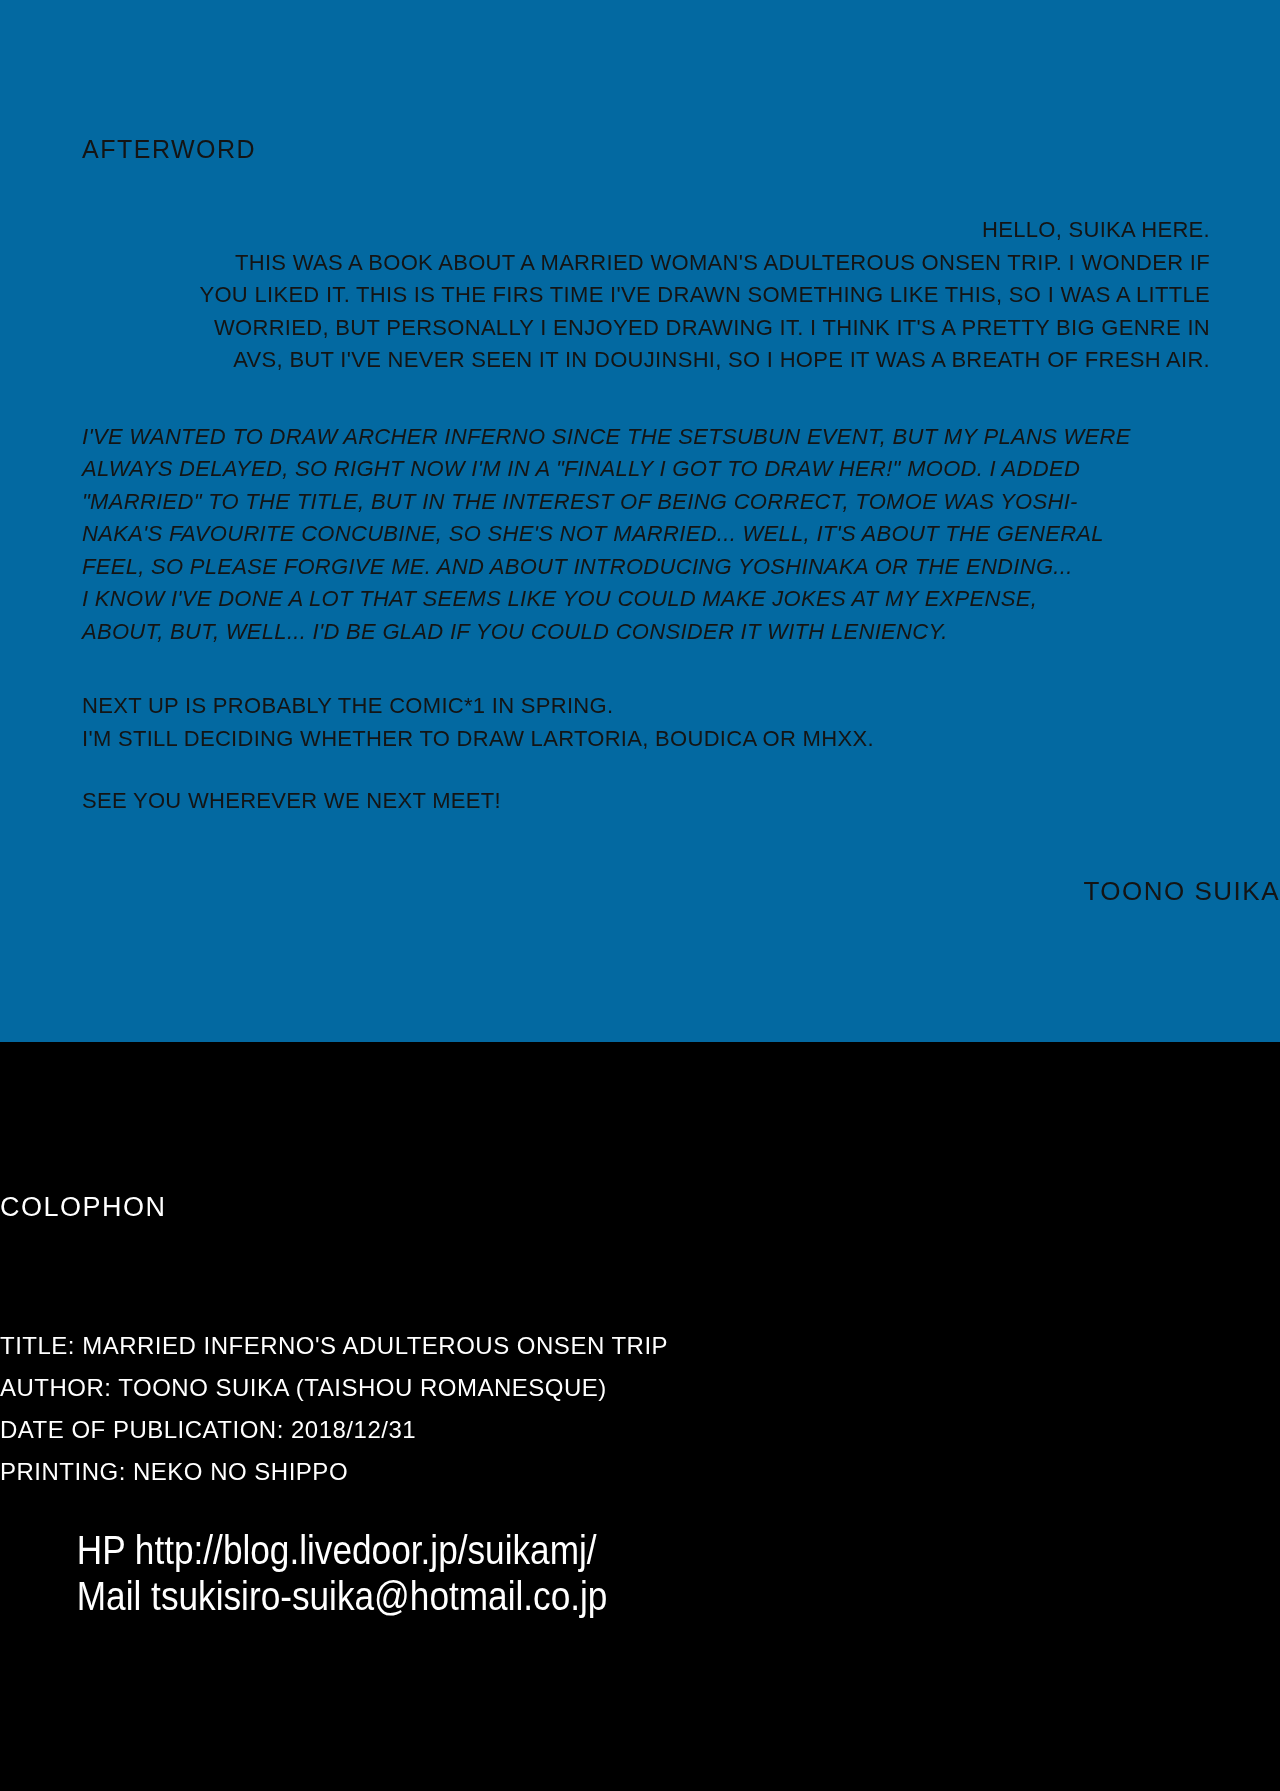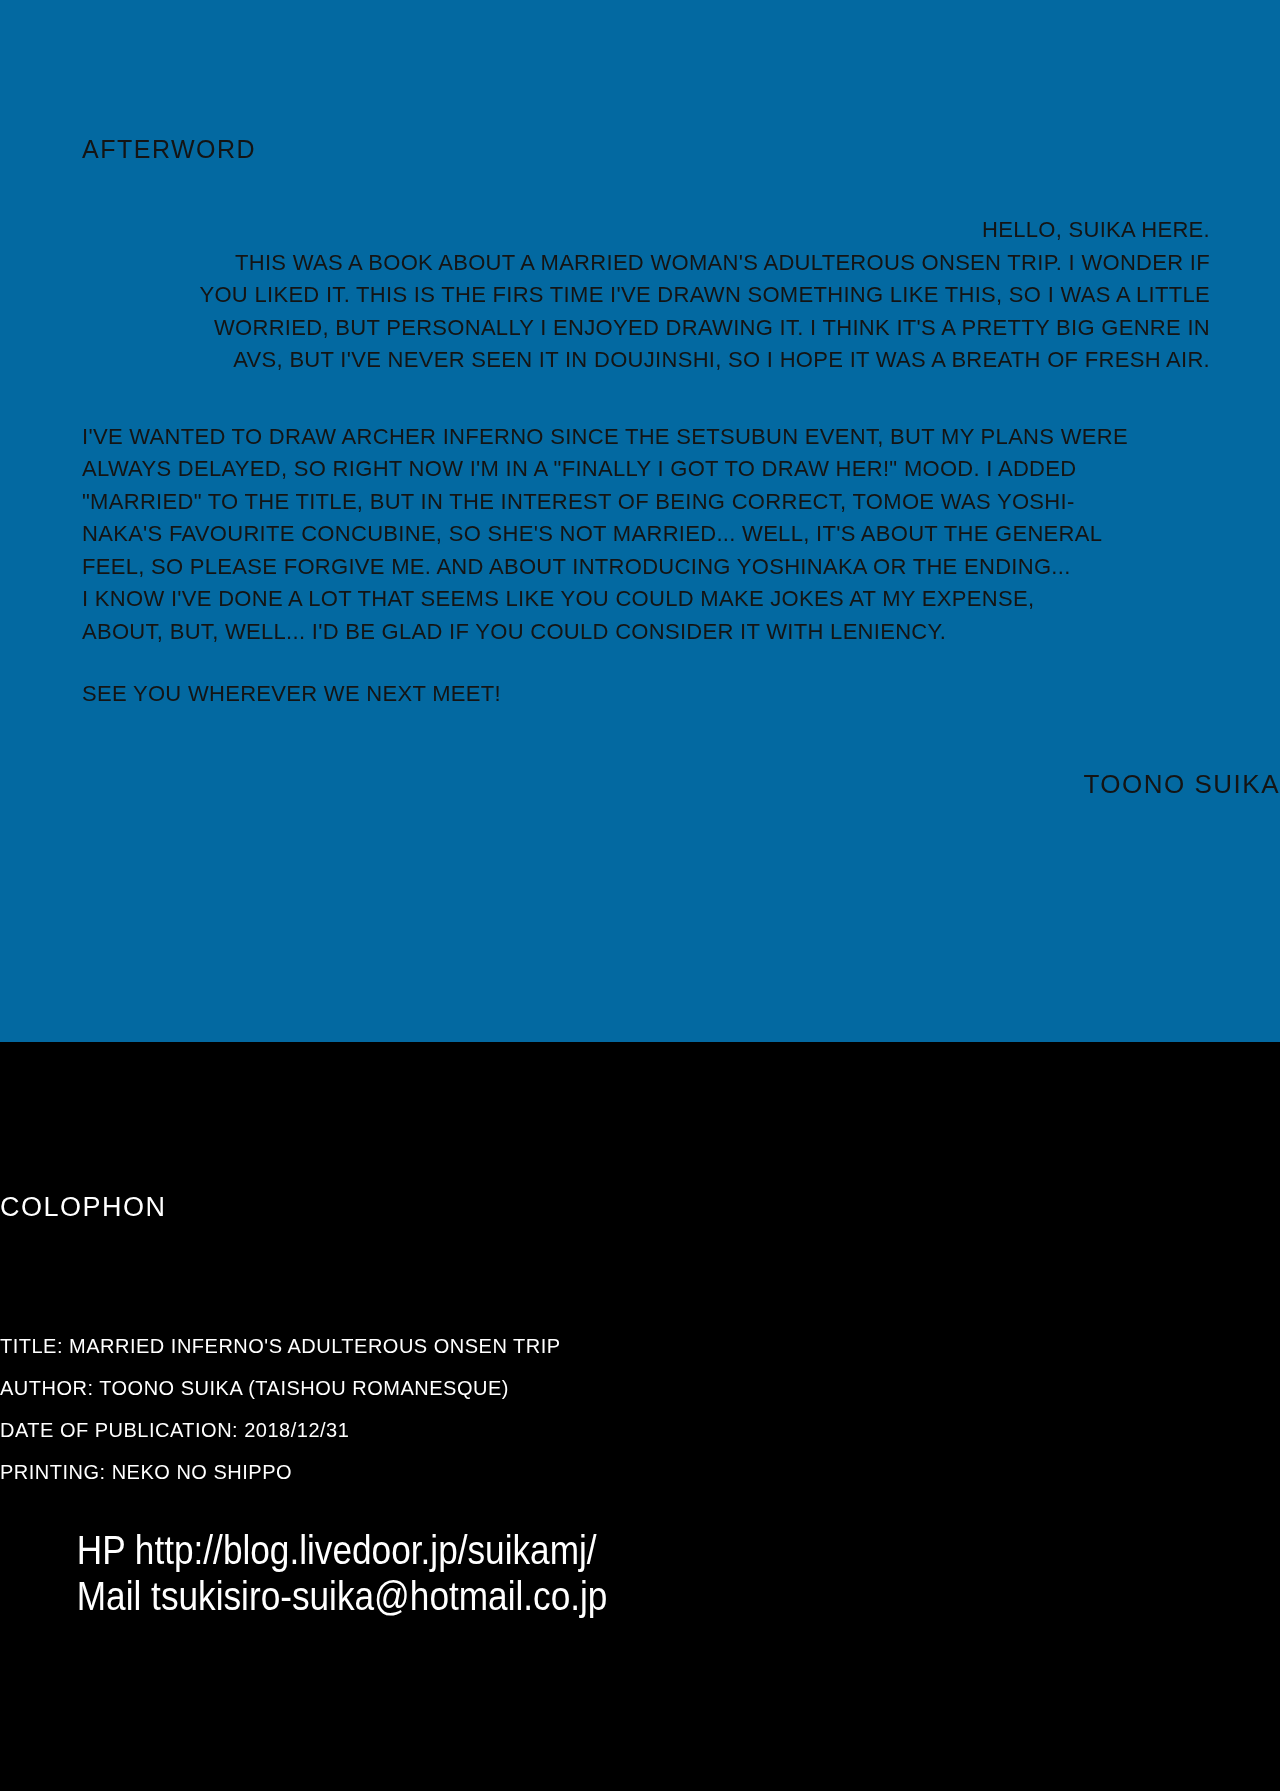--- a/index.html
+++ b/index.html
@@ -30,21 +30,21 @@
   }
   .para {
     margin-left: 82px;
     margin-right: 70px;
     font-size: 22px;
     line-height: 32.5px;
     letter-spacing: 0.3px;
     white-space: pre-line;
   }
   .p1 { margin-top: 50px; text-align: right; }
-  .p2 { margin-top: 44px; }
+  .p2 { margin-top: 44px; font-style: italic; }
   .p3 { margin-top: 42px; }
   .p4 { margin-top: 30px; }
   .signature {
     margin-top: 58px;
     text-align: right;
     font-size: 26px;
     letter-spacing: 1.5px;
     color: #141414;
   }
   
@@ -57,21 +57,21 @@
     text-align: left;
   }
   .colophon-heading {
     margin-top: 150px;
     font-size: 27px;
     font-weight: normal;
     letter-spacing: 1.5px;
   }
   .colophon-details {
     margin-top: 102px;
-    font-size: 20px;
+    font-size: 24px;
     line-height: 42px;
     letter-spacing: 0.5px;
     white-space: pre-line;
   }
   .contact {
     margin-top: 34px;
     font-size: 40px;
     line-height: 46px;
     font-weight: normal;
   }
@@ -95,20 +95,22 @@
 AVS, BUT I'VE NEVER SEEN IT IN DOUJINSHI, SO I HOPE IT WAS A BREATH OF FRESH AIR.</p>
 
     <p class="para p2">I'VE WANTED TO DRAW ARCHER INFERNO SINCE THE SETSUBUN EVENT, BUT MY PLANS WERE
 ALWAYS DELAYED, SO RIGHT NOW I'M IN A "FINALLY I GOT TO DRAW HER!" MOOD. I ADDED
 "MARRIED" TO THE TITLE, BUT IN THE INTEREST OF BEING CORRECT, TOMOE WAS YOSHI-
 NAKA'S FAVOURITE CONCUBINE, SO SHE'S NOT MARRIED... WELL, IT'S ABOUT THE GENERAL
 FEEL, SO PLEASE FORGIVE ME. AND ABOUT INTRODUCING YOSHINAKA OR THE ENDING...
 I KNOW I'VE DONE A LOT THAT SEEMS LIKE YOU COULD MAKE JOKES AT MY EXPENSE,
 ABOUT, BUT, WELL... I'D BE GLAD IF YOU COULD CONSIDER IT WITH LENIENCY.</p>
 
+    <p class="para p3">NEXT UP IS PROBABLY THE COMIC*1 IN SPRING.
+I'M STILL DECIDING WHETHER TO DRAW LARTORIA, BOUDICA OR MHXX.</p>
 
     <p class="para p4">SEE YOU WHEREVER WE NEXT MEET!</p>
 
     <div class="signature">TOONO SUIKA</div>
   </section>
 
   <section class="colophon">
     <h2 class="colophon-heading">COLOPHON</h2>
 
     <div class="colophon-details">TITLE: MARRIED INFERNO'S ADULTEROUS ONSEN TRIP

